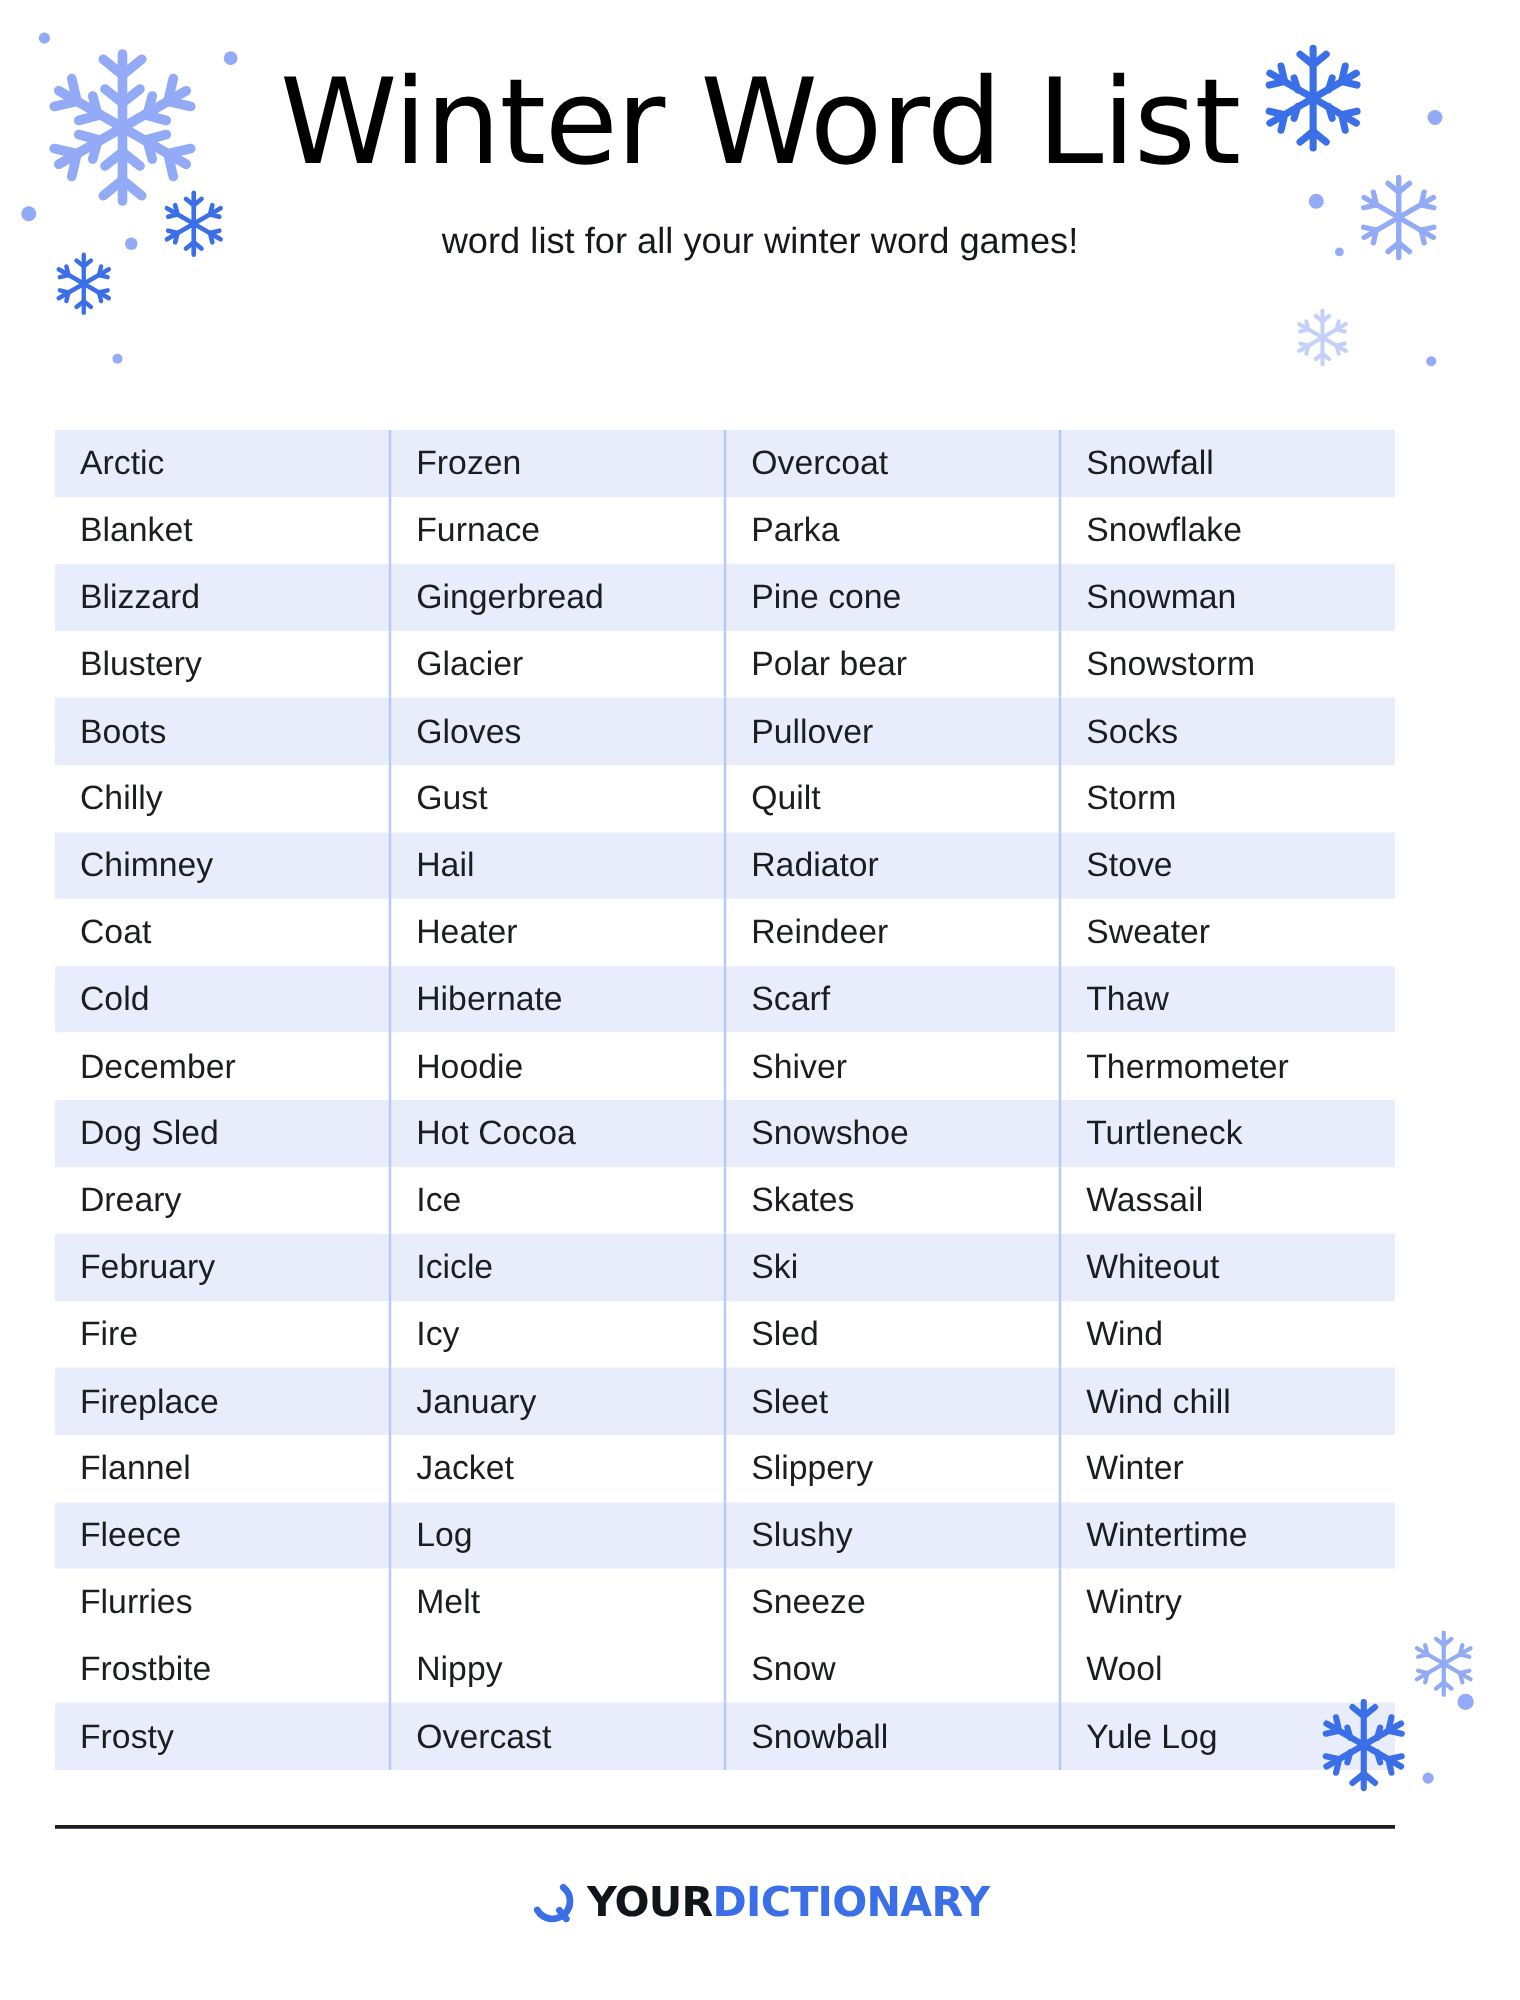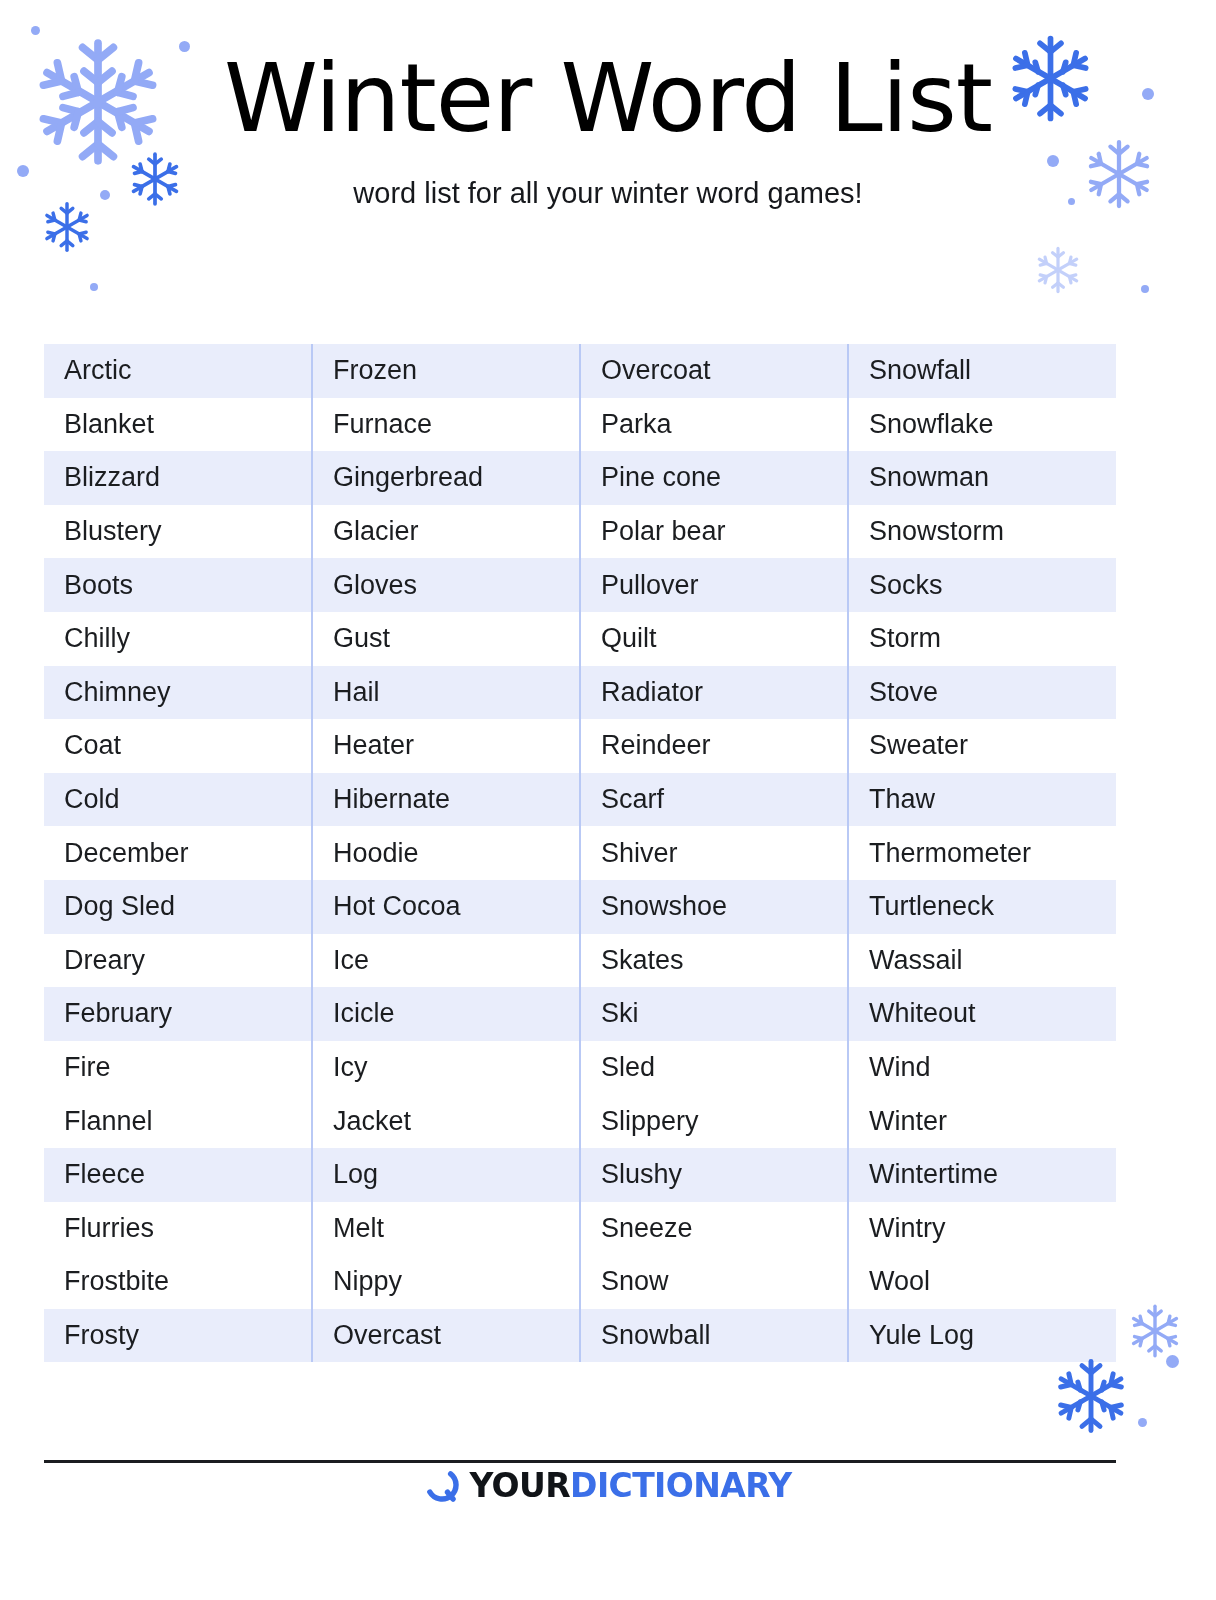--- a/index.html
+++ b/index.html
@@ -91,21 +91,21 @@
     width: 1072px;
     height: 3px;
     background: #1b1d20;
     z-index: 4;
   }
 
   
   .footer {
     position: absolute;
     left: 0;
-    top: 1468px;
+    top: 1504px;
     width: 1216px;
     display: flex;
     align-items: center;
     justify-content: center;
     gap: 11px;
     z-index: 5;
   }
   .logo-mark {
     width: 34px;
     height: 34px;
@@ -409,20 +409,26 @@
             <td>Icicle</td>
             <td>Ski</td>
             <td>Whiteout</td>
           </tr>
         <tr class="even">
             <td>Fire</td>
             <td>Icy</td>
             <td>Sled</td>
             <td>Wind</td>
           </tr>
+        <tr class="odd">
+            <td>Fireplace</td>
+            <td>January</td>
+            <td>Sleet</td>
+            <td>Wind chill</td>
+          </tr>
         <tr class="even">
             <td>Flannel</td>
             <td>Jacket</td>
             <td>Slippery</td>
             <td>Winter</td>
           </tr>
         <tr class="odd">
             <td>Fleece</td>
             <td>Log</td>
             <td>Slushy</td>

